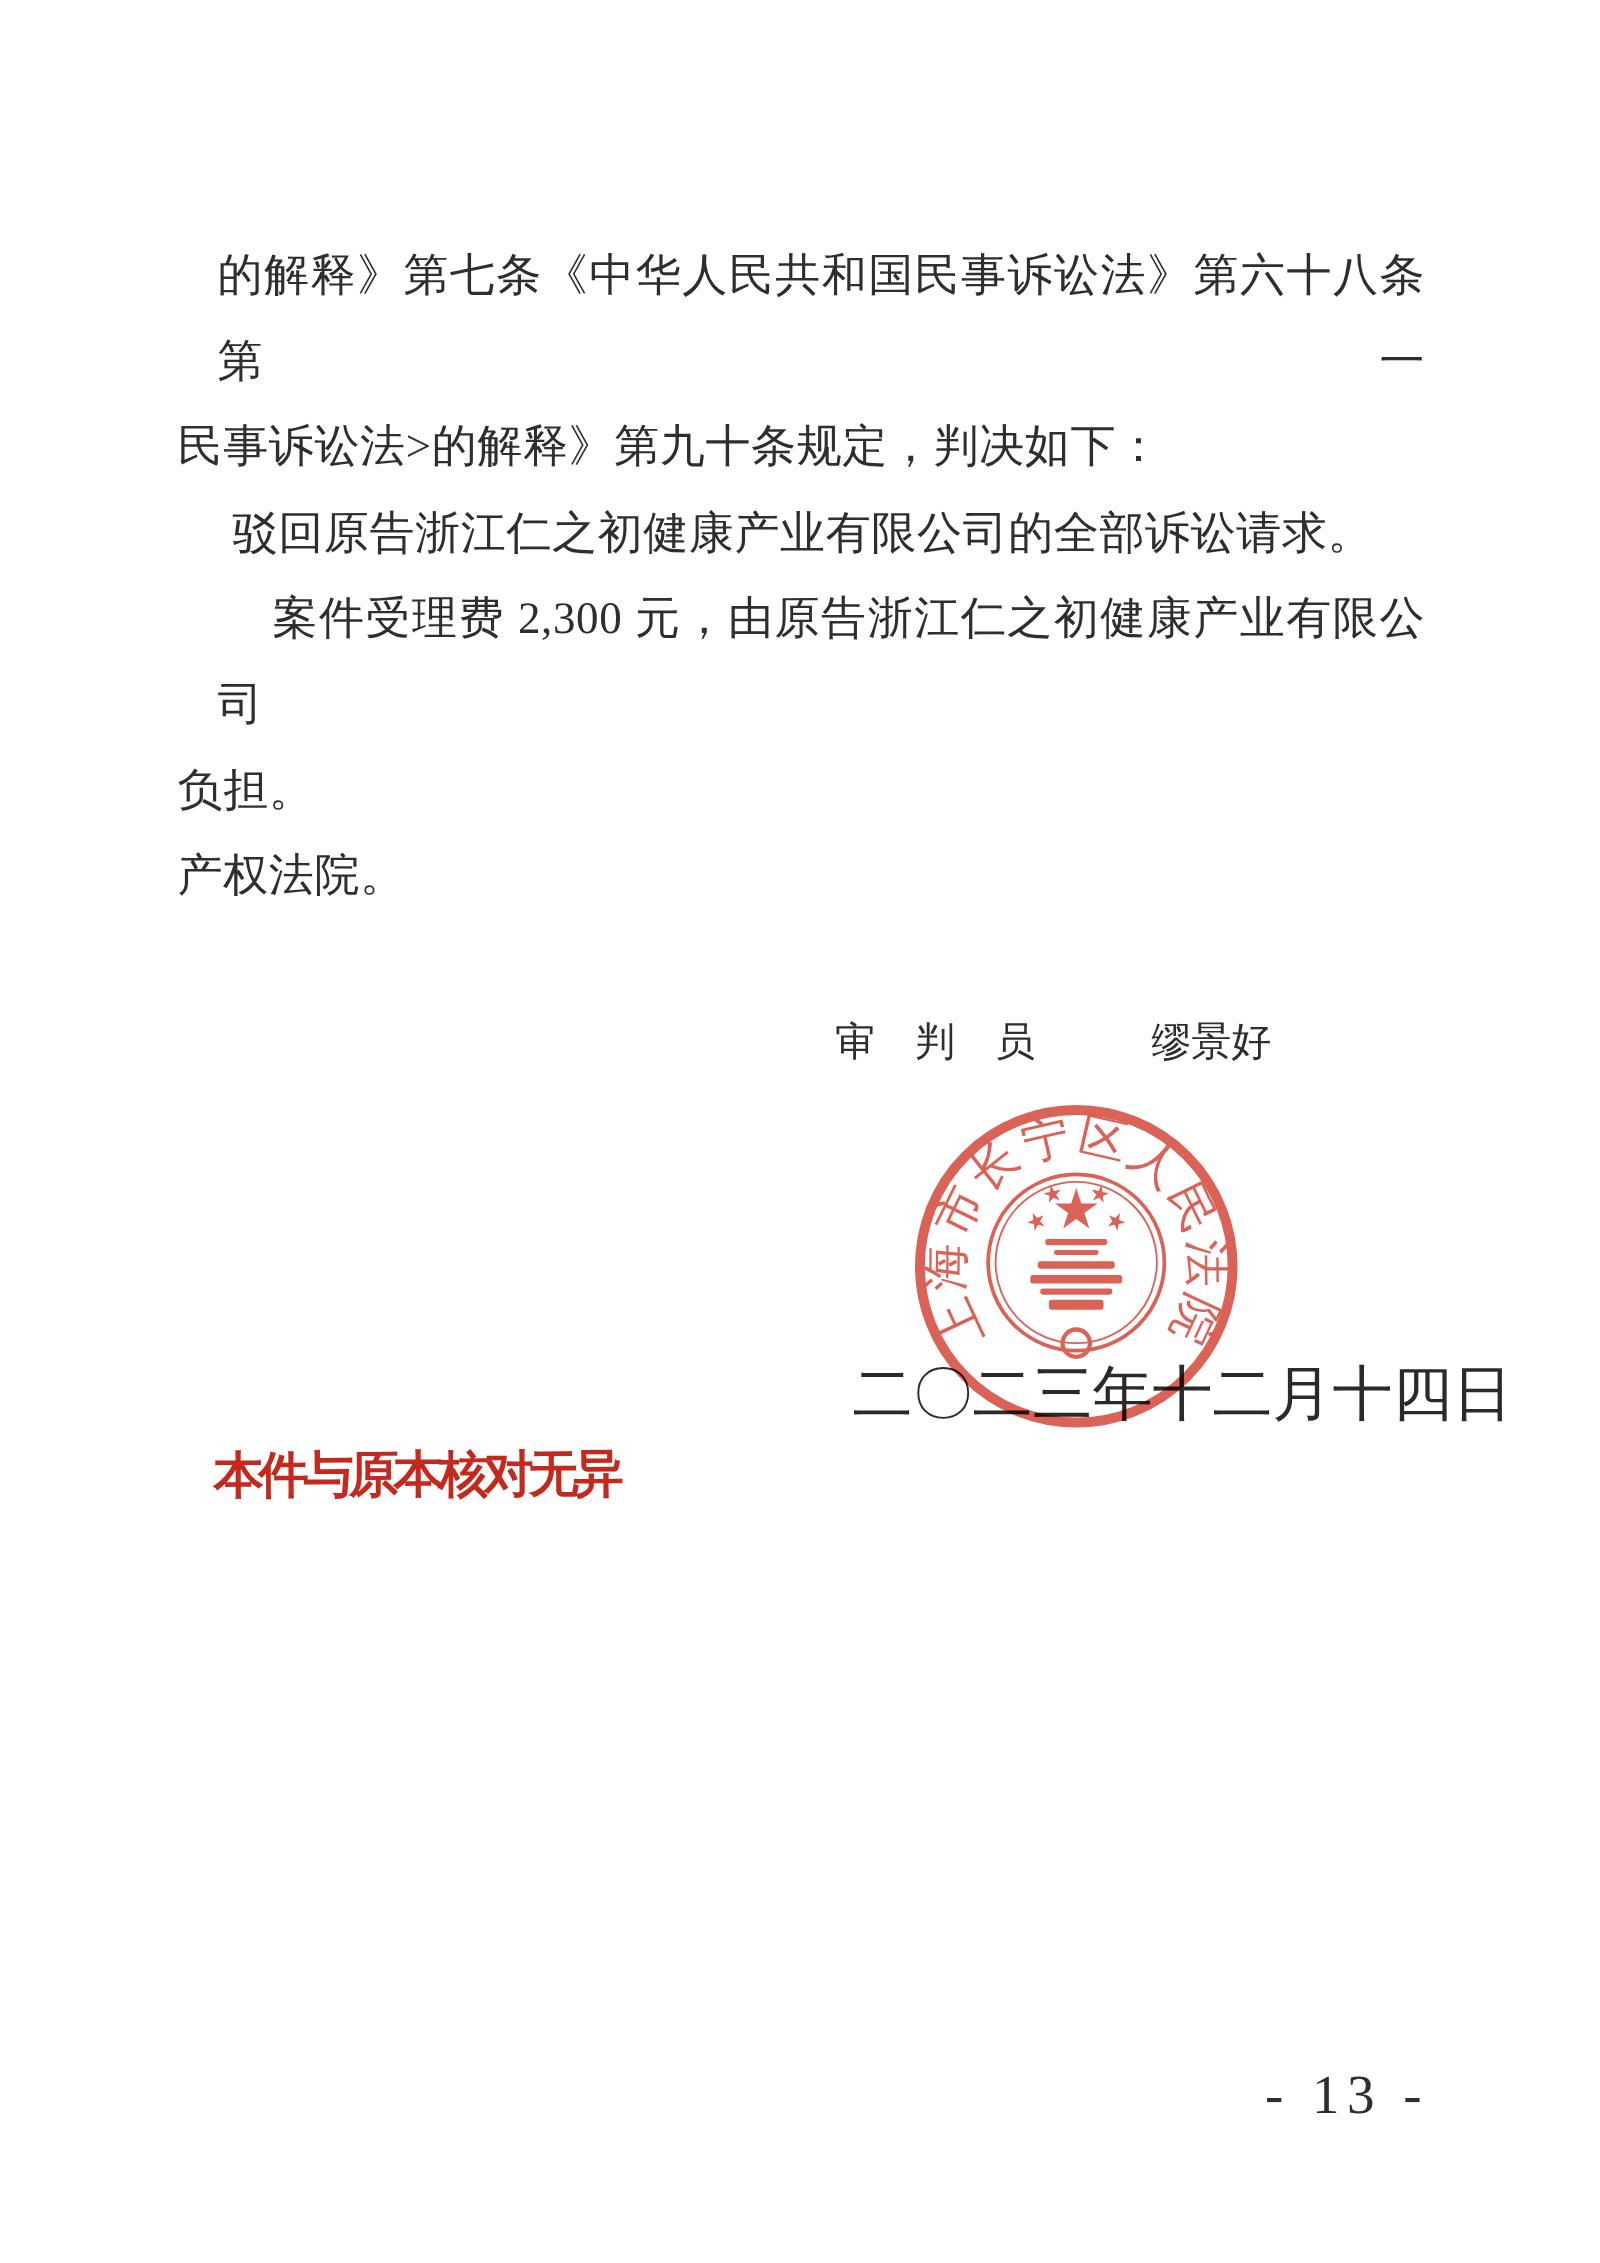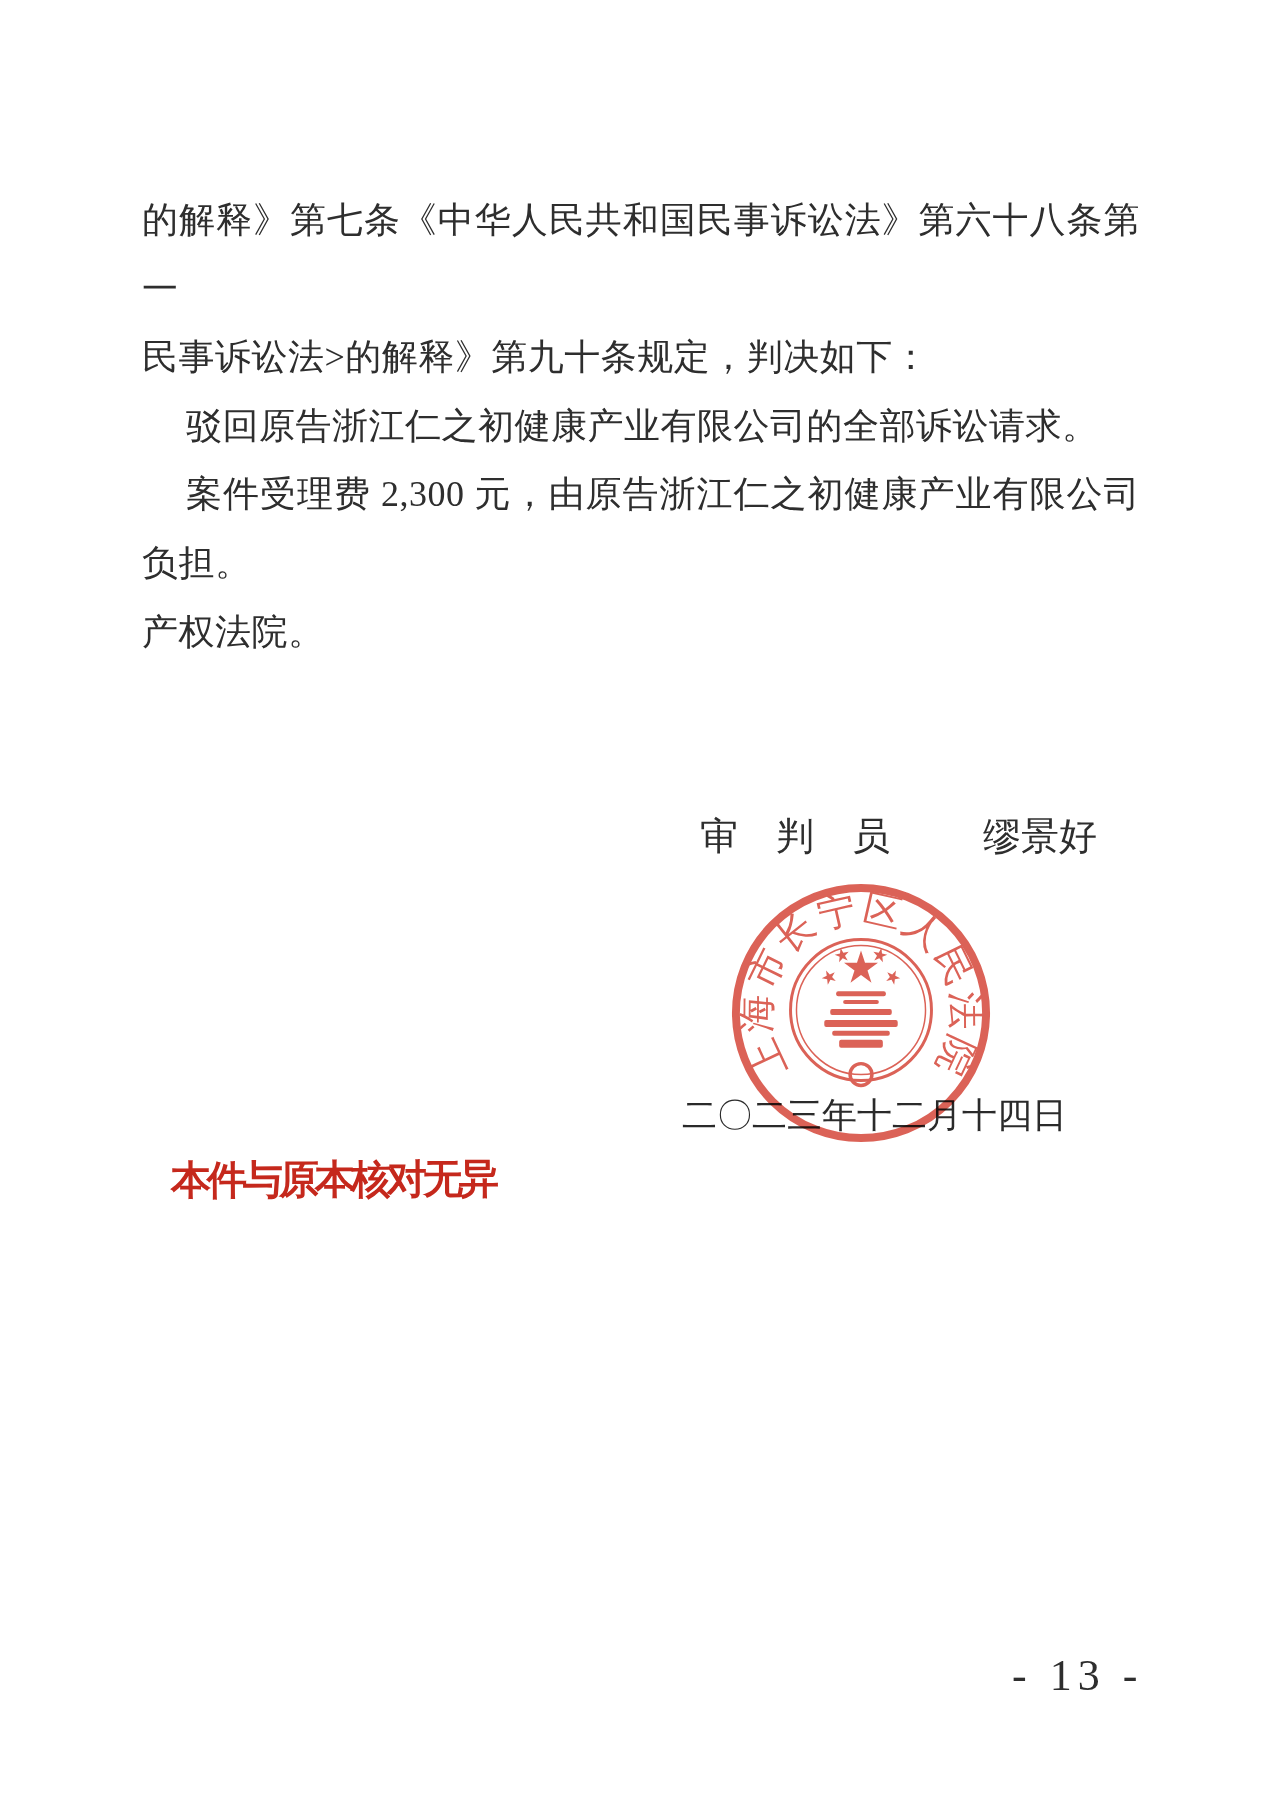--- a/index.html
+++ b/index.html
@@ -14,33 +14,33 @@
   
   .body-text{
     position:absolute;
     left:142px;top:186px;width:998px;
     font-size:36px;
     line-height:68.6px;
     letter-spacing:0.5px;
     color:#2e2e2e;
   }
   .body-text .line{white-space:nowrap;}
-  .body-text .line.j{white-space:normal;text-align:justify;text-align-last:justify;}
+  .body-text .line.j{white-space:normal;text-align:justify;text-align-last:justify;margin-left:32px;}
   .body-text .line.indent{text-indent:44px;}
   
   .sig-row{
-    position:absolute;left:700px;
-    font-size:38px;line-height:36px;white-space:nowrap;color:#2e2e2e;
+    position:absolute;left:668px;
+    font-size:32px;line-height:36px;white-space:nowrap;color:#2e2e2e;font-family:Liberation Mono, monospace;
   }
   .sig-row .name{margin-left:93px;}
   .judge-row{top:818px;}
   .clerk-row{top:1233px;}
   .date-line{
     position:absolute;left:682px;top:1098px;
-    font-size:35px;line-height:36px;letter-spacing:0px;white-space:nowrap;
+    font-size:48px;line-height:36px;letter-spacing:0px;white-space:nowrap;
     color:#2a2a2a;
   }
   
   .seal{
     position:absolute;left:727px;top:877px;width:268px;height:272px;
     mix-blend-mode:multiply;opacity:.93;
   }
   .seal svg{display:block;width:100%;height:100%;}
   
   .verify{

